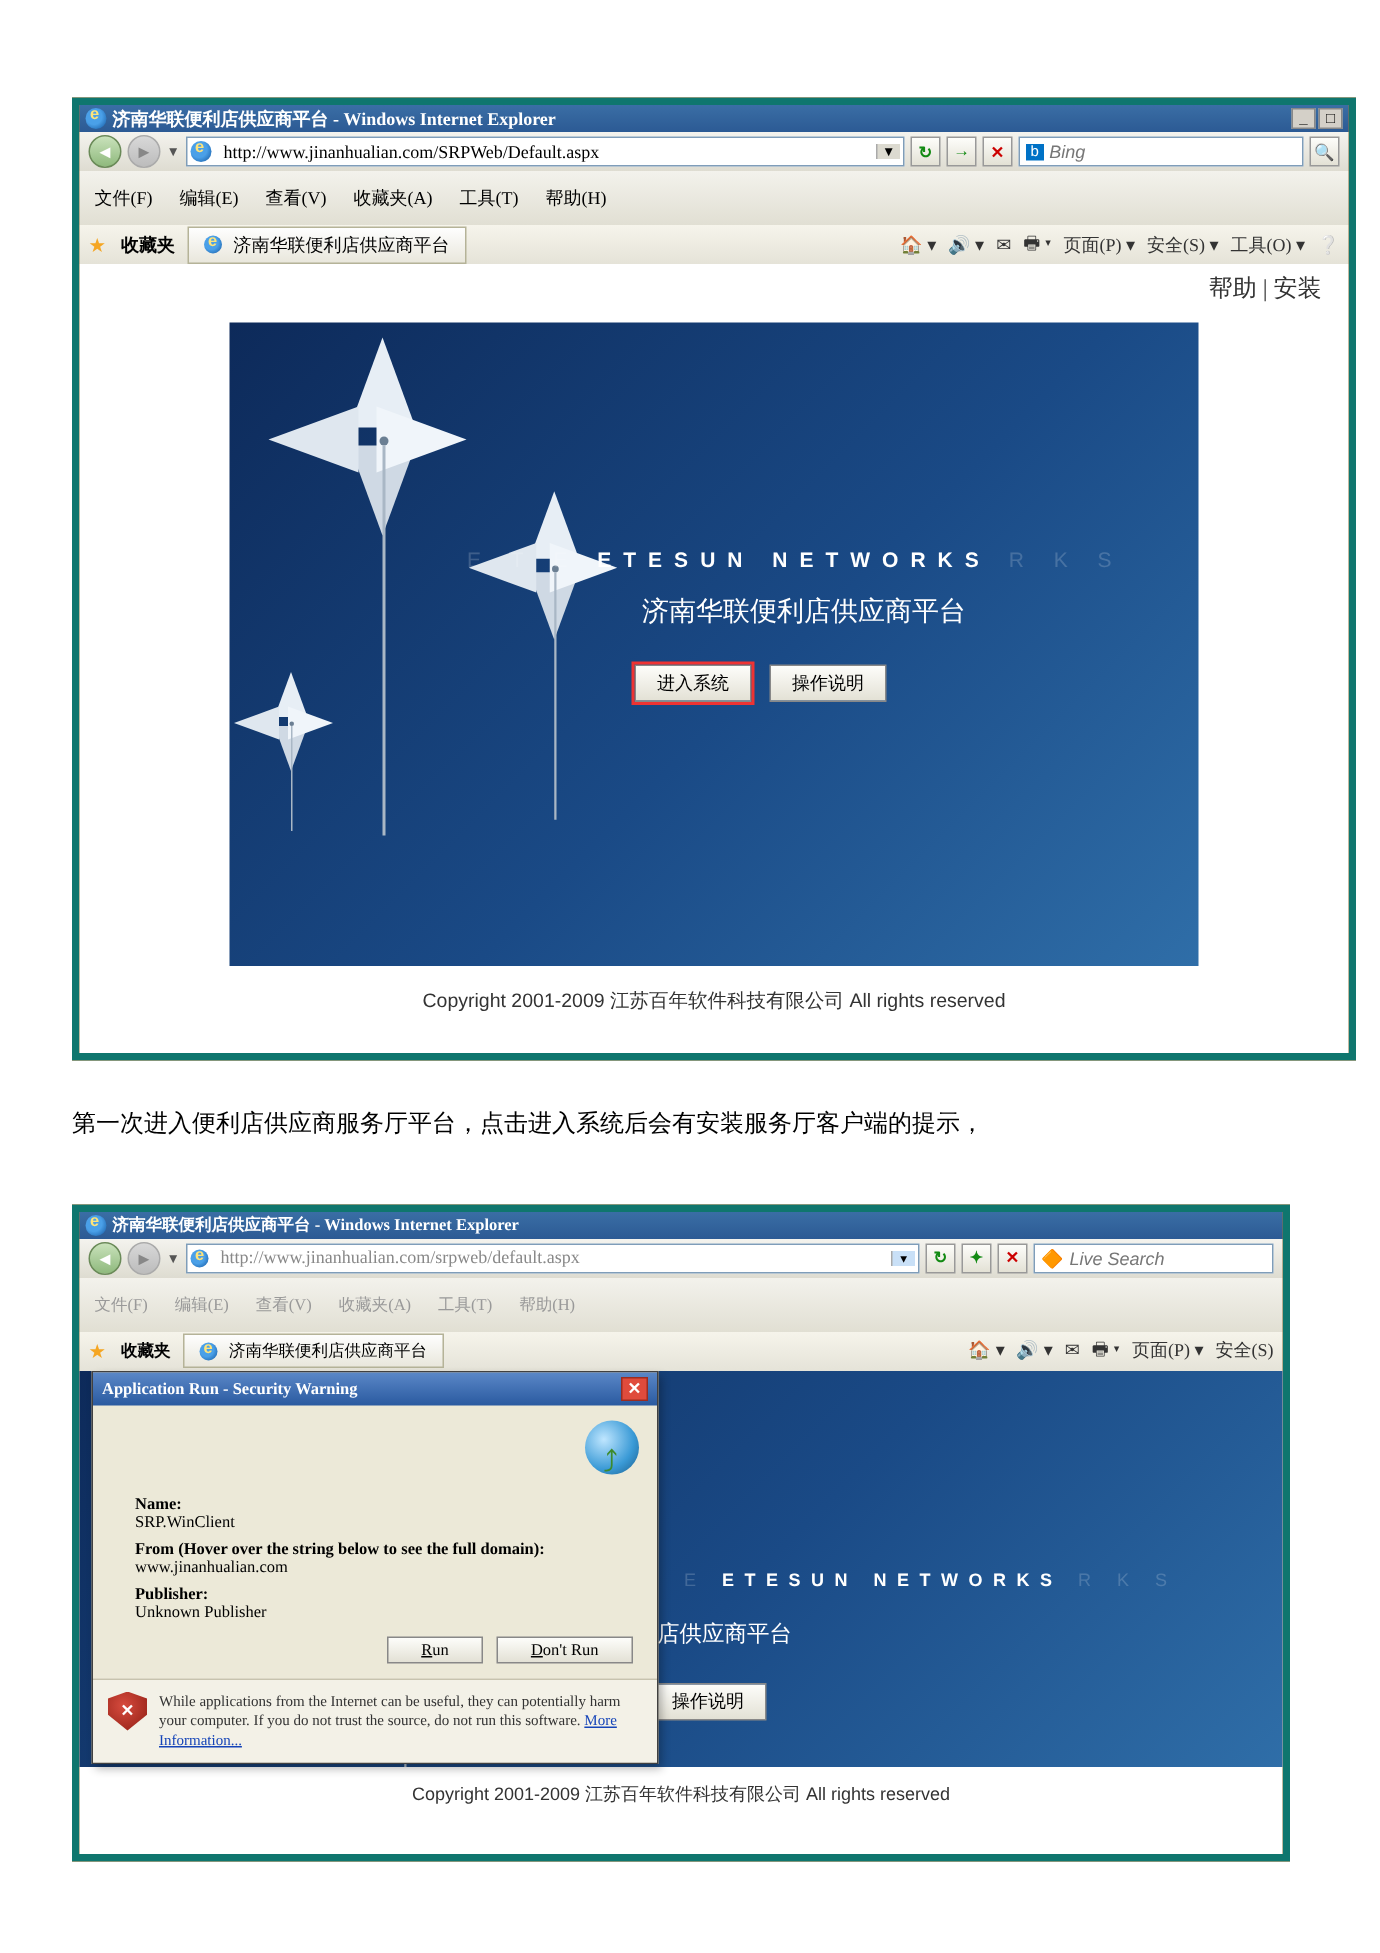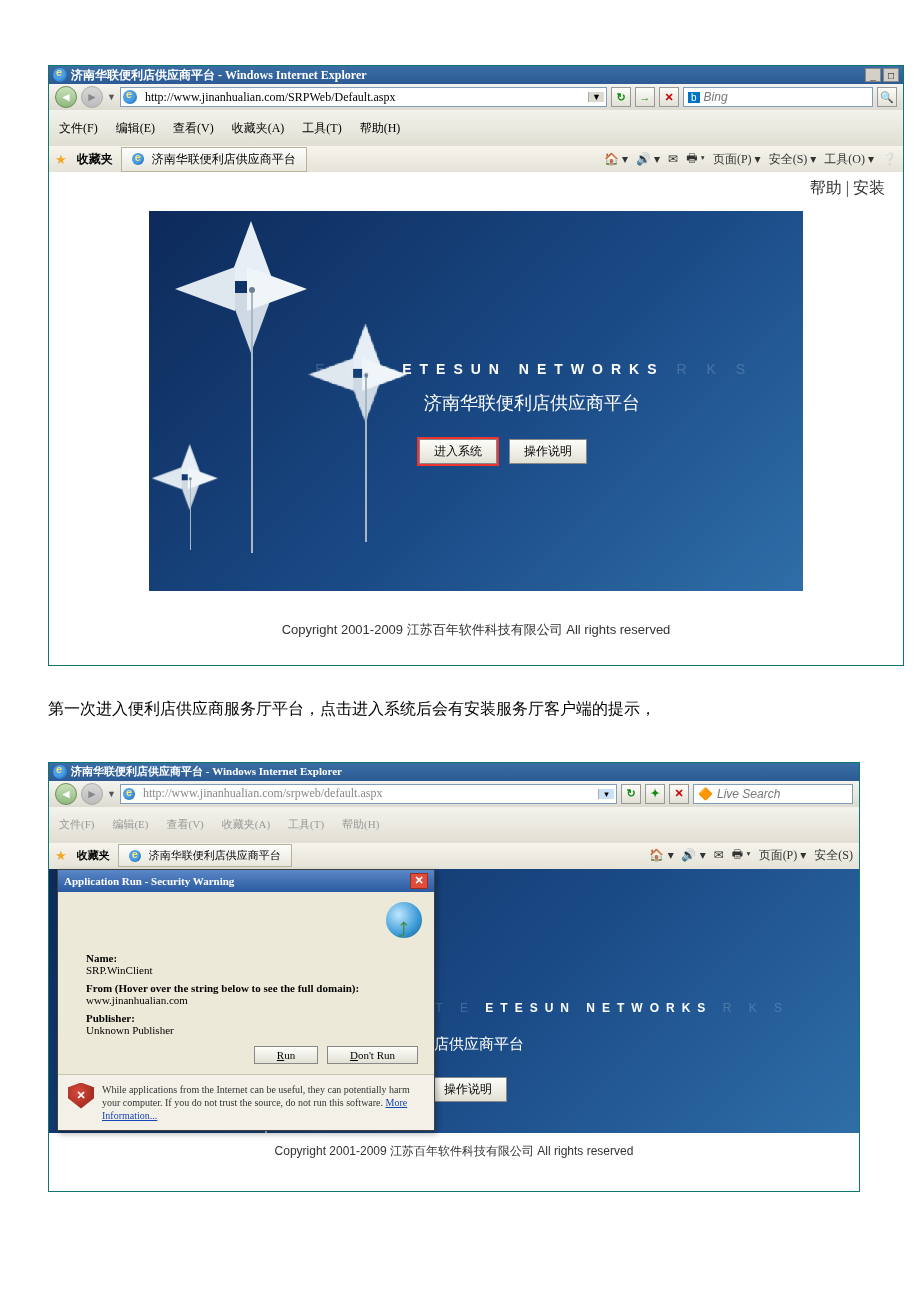--- a/index.html
+++ b/index.html
@@ -5,21 +5,21 @@
   * { box-sizing: border-box; }
   body {
     margin: 0;
     background: #ffffff;
     font-family: "Microsoft YaHei", Arial, sans-serif;
     font-size: 12px;
     color: #000;
     padding: 65px 48px;
   }
   .shot {
-    border: 1px solid #0f766e;
+    border: 5px solid #0f766e;
     margin-bottom: 30px;
     background: #f97316;
     width: 856px;
   }
   
   .titlebar {
     background: linear-gradient(#3a6ea5,#2c5a94);
     color: #fff;
     font-family: "SimSun", serif;
     font-weight: bold;
@@ -52,22 +52,22 @@
   .menurow{ background:linear-gradient(#f3f2ec,#e1dfd3); display:flex; gap:18px; padding:2px 10px; font-family:"SimSun"; font-size:12px; height:36px; align-items:center;}
   .tabrow{ background:linear-gradient(#f6f4eb,#e5e3d8); display:flex; align-items:center; height:26px; padding:0 6px; gap:8px;}
   .fav-star{ color:#f5a623; font-size:13px; margin-right:2px;}
   .fav-lbl{ font-family:SimSun; font-weight:bold;}
   .tab-active{ background:linear-gradient(#fefefe,#e9e7dc); border:1px solid #b5b398; padding:3px 10px; display:flex; align-items:center; gap:4px; font-family:SimSun;}
   .tb-right{ margin-left:auto; display:flex; align-items:center; gap:8px; color:#333; font-family:SimSun; font-size:12px;}
   .tbic{ font-size:12px;}
   .content-area{ background:#fff; position:relative;}
   .toplinks{ text-align:right; padding:6px 18px; font-family:SimSun; font-size:16px; color:#333;}
   .banner{
-    margin:6px 100px 16px 100px;
-    height:380px;
+    margin:6px 100px 0 100px;
+    height:429px;
     background:linear-gradient(135deg,#0d2a5a,#1a4a86 55%,#2f6ea8);
     position:relative; overflow:hidden; color:#fff;
   }
   
   .pin{ position:absolute; }
   .blade{ position:absolute; width:0;height:0; border-style:solid; }
   .blade.up{ border-width:0 22px 60px 22px; border-color:transparent transparent #e7eef5 transparent;}
   .blade.down{ border-width:60px 22px 0 22px; border-color:#cfd9e4 transparent transparent transparent;}
   .blade.left{ border-width:22px 60px 22px 0; border-color:transparent #dfe7ef transparent transparent;}
   .blade.right{ border-width:22px 0 22px 60px; border-color:transparent transparent transparent #f0f5fa;}

